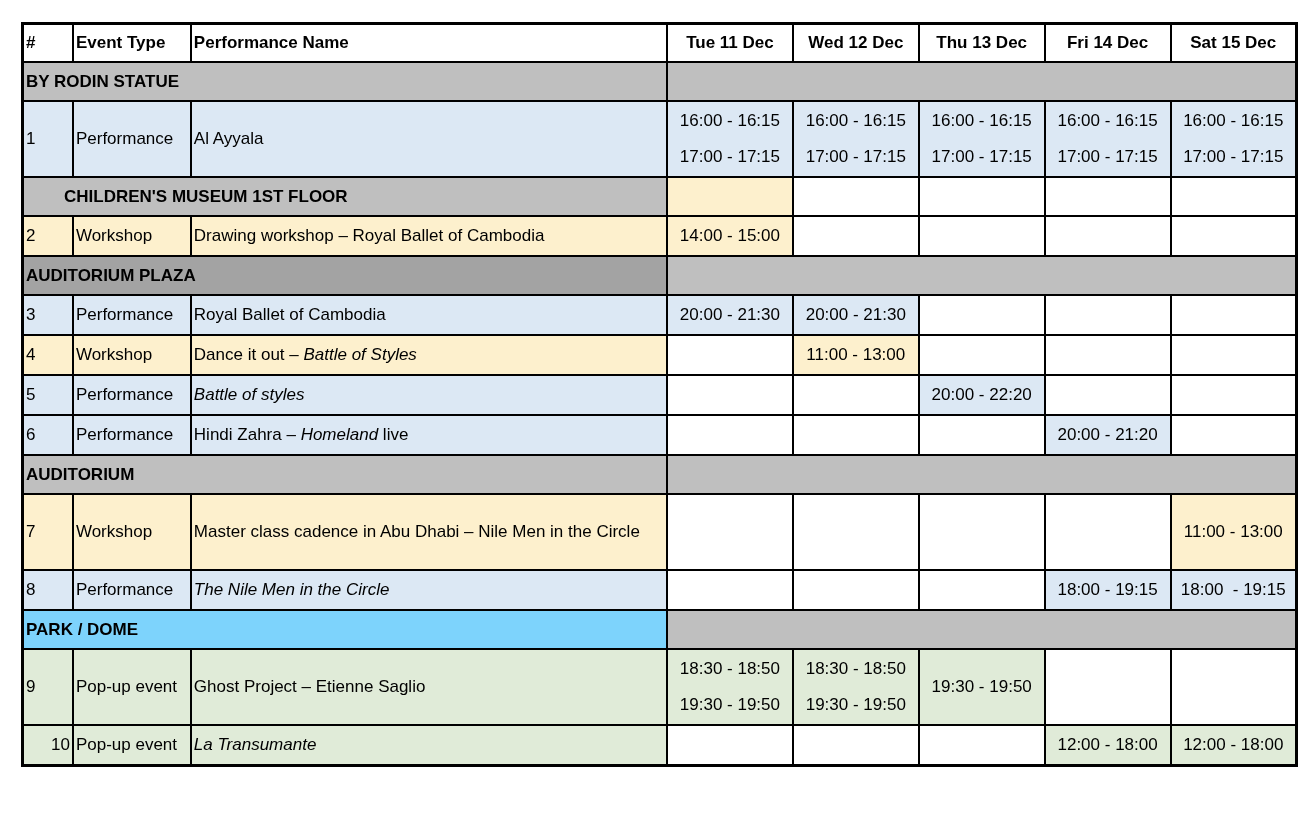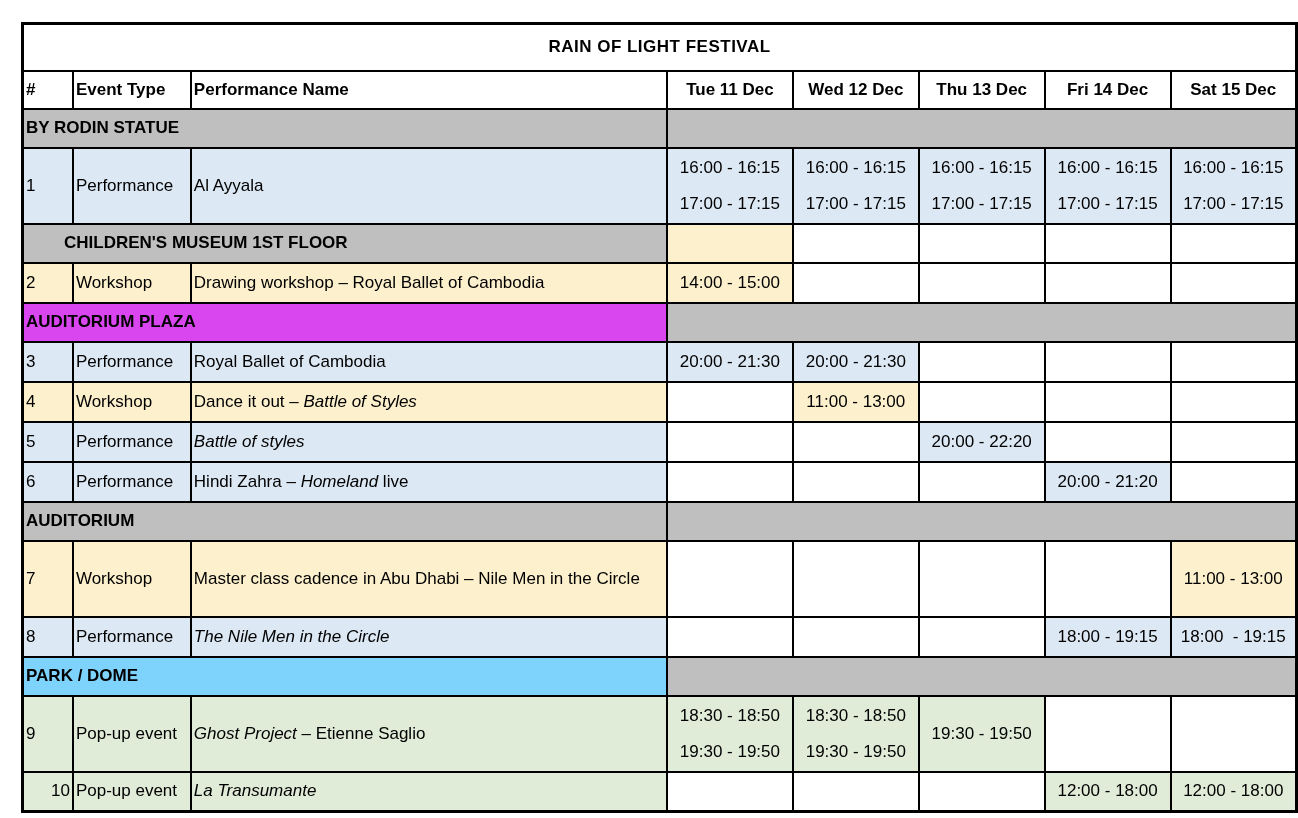--- a/index.html
+++ b/index.html
@@ -43,23 +43,20 @@
     <col style="width:36px">
       <col style="width:118px">
       <col style="width:478px">
     <col style="width:126px">
       <col style="width:126px">
       <col style="width:126px">
     <col style="width:126px">
       <col style="width:126px">
   </colgroup>
   <tbody id="sched-body">
-    <tr class="h-title">
-      <td colspan="8" class="title-cell">RAIN OF LIGHT FESTIVAL</td>
-    </tr>
   <tr class="h-hdr">
         <td class="col-hdr">#</td>
         <td class="col-hdr">Event Type</td>
         <td class="col-hdr">Performance Name</td>
         <td class="col-hdr ctr">Tue 11 Dec</td>
         <td class="col-hdr ctr">Wed 12 Dec</td>
         <td class="col-hdr ctr">Thu 13 Dec</td>
         <td class="col-hdr ctr">Fri 14 Dec</td>
         <td class="col-hdr ctr">Sat 15 Dec</td>
       </tr>
@@ -106,21 +103,21 @@
         <td class="name-cell" style="background: rgb(253, 240, 205);"><span>Drawing workshop – Royal Ballet of Cambodia</span></td>
         <td style="background: rgb(253, 240, 205);">
           <div class="tline">14:00 - 15:00</div>
         </td>
         <td></td>
         <td></td>
         <td></td>
         <td></td>
       </tr>
       <tr class="h-sec">
-        <td class="sec-label" colspan="3" style="background: #d946ef;">AUDITORIUM PLAZA</td>
+        <td class="sec-label" colspan="3" style="background: #a3a3a3;">AUDITORIUM PLAZA</td>
         <td class="sec-fill" colspan="5" style="background: rgb(191, 191, 191);"></td>
       </tr>
       <tr class="h-std">
         <td style="background: rgb(220, 232, 244);">3</td>
         <td style="background: rgb(220, 232, 244);">Performance</td>
         <td class="name-cell" style="background: rgb(220, 232, 244);"><span>Royal Ballet of Cambodia</span></td>
         <td style="background: rgb(220, 232, 244);">
           <div class="tline">20:00 - 21:30</div>
         </td>
         <td style="background: rgb(220, 232, 244);">
@@ -196,21 +193,21 @@
           <div class="tline">18:00  - 19:15</div>
         </td>
       </tr>
       <tr class="h-sec">
         <td class="sec-label" colspan="3" style="background: #7dd3fc;">PARK / DOME</td>
         <td class="sec-fill" colspan="5" style="background: rgb(191, 191, 191);"></td>
       </tr>
       <tr class="h-tall">
         <td style="background: rgb(224, 235, 216);">9</td>
         <td style="background: rgb(224, 235, 216);">Pop-up event</td>
-        <td class="name-cell" style="background: rgb(224, 235, 216);"><span style="font-style: italic;">Ghost Project</span><span> – Etienne Saglio</span></td>
+        <td class="name-cell" style="background: rgb(224, 235, 216);"><span style="">Ghost Project</span><span> – Etienne Saglio</span></td>
         <td style="background: rgb(224, 235, 216);">
           <div class="tline">18:30 - 18:50</div>
           <div class="tline">19:30 - 19:50</div>
         </td>
         <td style="background: rgb(224, 235, 216);">
           <div class="tline">18:30 - 18:50</div>
           <div class="tline">19:30 - 19:50</div>
         </td>
         <td style="background: rgb(224, 235, 216);">
           <div class="tline">19:30 - 19:50</div>

